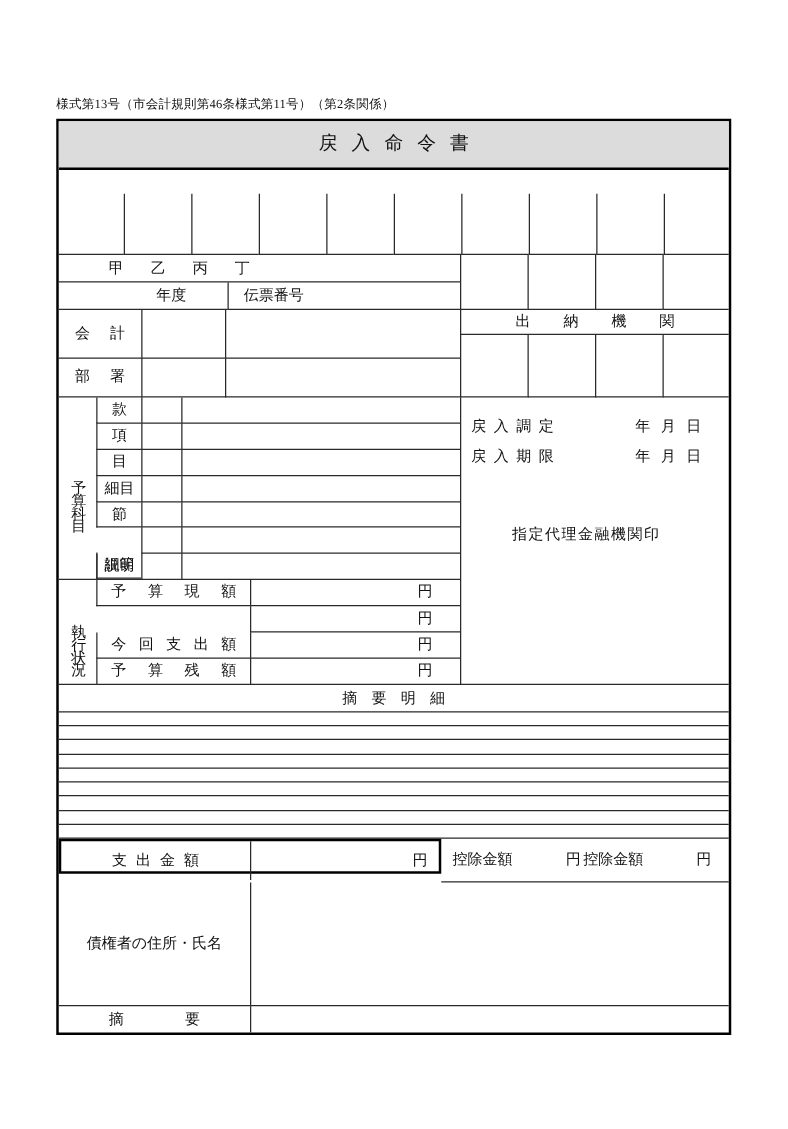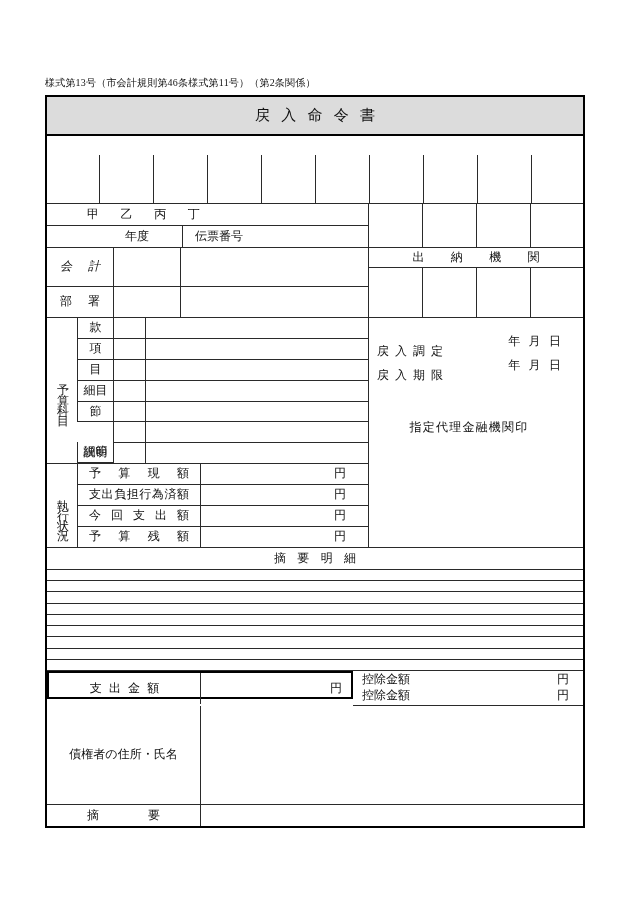--- a/index.html
+++ b/index.html
@@ -36,21 +36,21 @@
   .unit-right{justify-content:flex-end;padding-right:22px;}
   .detail-rows{position:absolute;box-sizing:border-box;display:flex;flex-direction:column;}
   .detail-rows>div{flex:1;border-bottom:1px solid #2a2a2a;box-sizing:border-box;}
   .thickbox{
     position:absolute;box-sizing:border-box;border:2px solid #000;
   }
   .retline{
     position:absolute;left:8px;right:22px;display:flex;justify-content:space-between;
     font-size:12px;
   }
-  .retline .lbl{letter-spacing:.5em;margin-top:10px;}
+  .retline .lbl{letter-spacing:.5em;}
   .retline .dt{letter-spacing:.7em;margin-right:-.7em;}
   .dedrow{display:flex;justify-content:space-between;width:100%;}
 </style>
 </head>
 <body>
 
 <div class="note">様式第13号（市会計規則第46条様式第11号）（第2条関係）</div>
 
 <div class="form">
 
@@ -67,21 +67,21 @@
   <div class="cell bl bb" style="left:376px;top:58px;width:54px;height:49px;"></div>
   <div class="cell bl bb" style="left:430px;top:58px;width:54px;height:49px;"></div>
   <div class="cell bl bb" style="left:484px;top:58px;width:52px;height:49px;"></div>
 
   <div class="cell bb copies" style="left:0;top:107px;width:321px;height:22px;">甲乙丙丁</div>
 
   <div class="cell bb ctr" style="left:0;top:129px;width:135px;height:22px;padding-left:45px;">年度</div>
   <div class="cell bl bb" style="left:135px;top:129px;width:186px;height:22px;padding-left:12px;">伝票番号</div>
 
   <div class="cell bb" style="left:0;top:151px;width:66px;height:39px;padding:0 13px;">
-    <span class="jst" style="width:100%;font-style:italic;">会計</span>
+    <span class="jst" style="width:100%;">会計</span>
   </div>
   <div class="cell bl bb" style="left:66px;top:151px;width:67px;height:39px;"></div>
   <div class="cell bl bb" style="left:133px;top:151px;width:188px;height:39px;"></div>
 
   <div class="cell bb" style="left:0;top:190px;width:66px;height:31px;padding:0 13px;">
     <span class="jst" style="width:100%;">部署</span>
   </div>
   <div class="cell bl bb" style="left:66px;top:190px;width:67px;height:31px;"></div>
   <div class="cell bl bb" style="left:133px;top:190px;width:188px;height:31px;"></div>
 
@@ -117,23 +117,20 @@
 
   <div class="cell bb vert" style="left:0;top:367px;width:30px;height:84px;">執行状況</div>
 
   <div class="cell bl bb" style="left:30px;top:367px;width:123px;height:21px;padding:0 11px;">
     <span class="jst" style="width:100%;">予算現額</span>
   </div>
   <div class="cell bl bb unit-right" style="left:153px;top:367px;width:168px;height:21px;">
     <span>円</span>
   </div>
 
-  <div class="cell bl bb" style="left:30px;top:388px;width:123px;height:21px;padding:0 11px;">
-    <span class="jst" style="width:100%;">支出負担行為済額</span>
-  </div>
   <div class="cell bl bb unit-right" style="left:153px;top:388px;width:168px;height:21px;">
     <span>円</span>
   </div>
 
   <div class="cell bl bb" style="left:30px;top:409px;width:123px;height:21px;padding:0 11px;">
     <span class="jst" style="width:100%;">今回支出額</span>
   </div>
   <div class="cell bl bb unit-right" style="left:153px;top:409px;width:168px;height:21px;">
     <span>円</span>
   </div>
@@ -183,21 +180,21 @@
     <div></div>
   </div>
 
   <div class="thickbox" style="left:0;top:574px;width:306px;height:28px;">
     <div class="cell ctr" style="left:0;top:0;width:151px;height:31px;letter-spacing:.6em;padding-left:.6em;">支出金額</div>
     <div class="cell bl" style="left:151px;top:0;width:151px;height:31px;justify-content:flex-end;padding-right:9px;">
       <span>円</span>
     </div>
   </div>
 
-  <div class="cell bb" style="left:306px;top:574px;width:230px;height:35px;flex-direction:column;justify-content:center;padding:0 14px 0 9px;gap:2px;">
+  <div class="cell bb" style="left:306px;top:574px;width:230px;height:35px;flex-direction:row;justify-content:center;padding:0 14px 0 9px;gap:2px;">
     <div class="dedrow">
       <span>控除金額</span>
       <span>円</span>
     </div>
     <div class="dedrow">
       <span>控除金額</span>
       <span>円</span>
     </div>
   </div>
 

